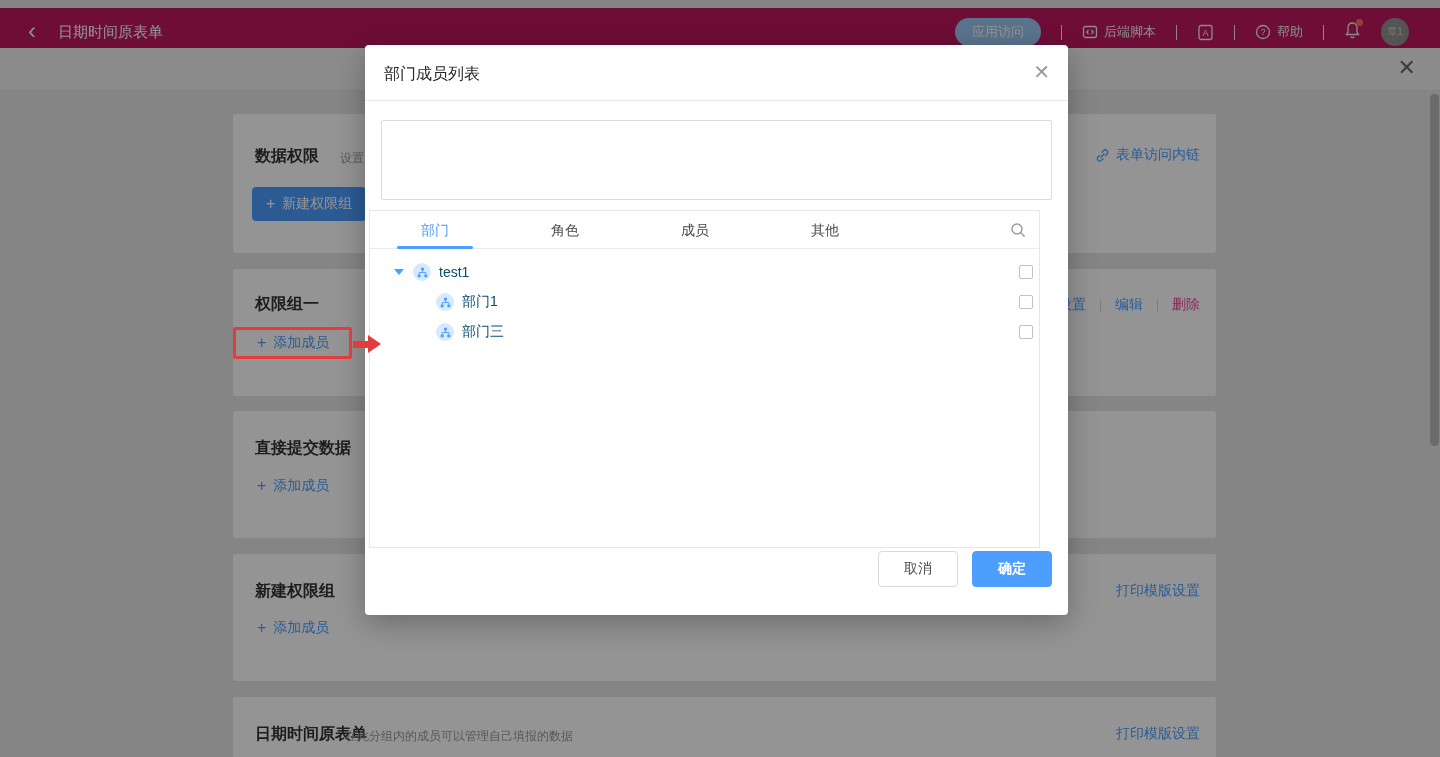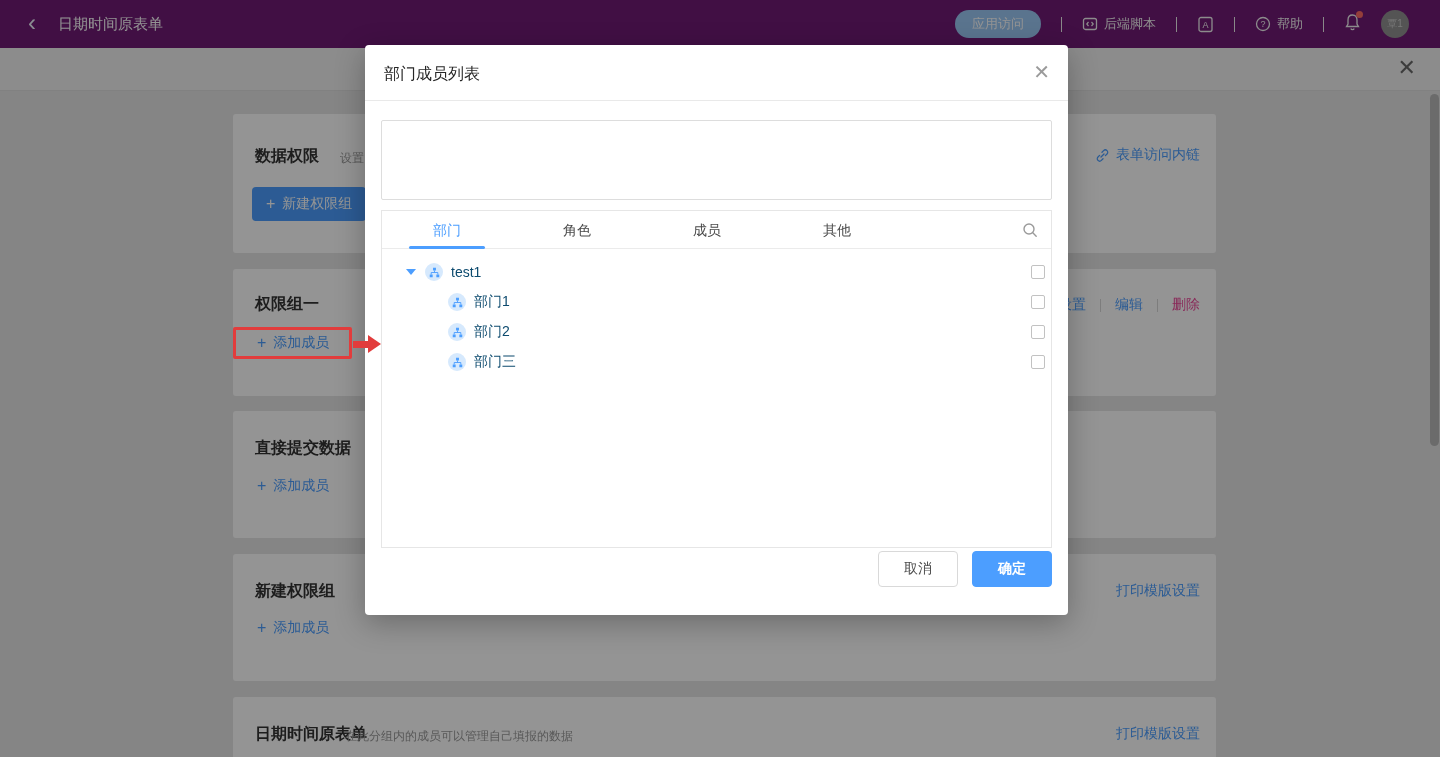--- a/index.html
+++ b/index.html
@@ -1,21 +1,21 @@
 <!DOCTYPE html>
 <html><head>
 <meta charset="utf-8">
 <style>
   html,body{margin:0;padding:0;background:#333;}
   .stage{position:relative;width:1440px;height:757px;overflow:hidden;background:#e6e6e6;
     font-family:"Liberation Sans","DejaVu Sans",sans-serif;-webkit-font-smoothing:antialiased;}
   .stage *{box-sizing:border-box;}
 
   
-  .app-header{position:absolute;top:0;left:0;right:0;height:48px;background:#701a75;z-index:5;}
+  .app-header{position:absolute;top:8px;left:0;right:0;height:48px;background:#be185d;z-index:5;}
   .back{position:absolute;left:28px;top:11px;font-size:24px;line-height:24px;color:#eef3fb;cursor:pointer;}
   .app-title{position:absolute;left:58px;top:15px;font-size:15px;color:#fdfdfd;}
   .header-actions{position:absolute;right:31px;top:0;height:48px;display:flex;align-items:center;gap:20px;}
   .pill{height:28px;padding:0 17px;border:none;border-radius:15px;background:#9cc8f5;color:#fcfdfe;font-size:13px;
     font-family:inherit;cursor:pointer;}
   .vdiv{width:1px;height:15px;background:#ececec;}
   .h-item{display:flex;align-items:center;gap:6px;color:#f2f2f2;font-size:13px;cursor:pointer;}
   .h-item svg{display:block;}
   .bell{position:relative;cursor:pointer;}
   .bell .dot{position:absolute;top:-2px;right:-2px;width:7px;height:7px;border-radius:50%;background:#ff6b64;}
@@ -52,21 +52,21 @@
   
   .overlay{position:absolute;inset:0;background:rgba(0,0,0,0.42);z-index:40;}
 
   
   .modal{position:absolute;left:365px;top:45px;width:703px;height:570px;background:#fff;border-radius:4px;
     box-shadow:0 8px 30px rgba(0,0,0,.28);z-index:50;}
   .m-head{position:relative;height:56px;border-bottom:1px solid #e9e9e9;}
   .m-title{position:absolute;left:19px;top:19px;font-size:16px;color:#262626;}
   .m-close{position:absolute;right:18px;top:17px;font-size:20px;line-height:20px;color:#9a9a9a;cursor:pointer;}
   .sel-box{position:absolute;left:16px;top:75px;width:671px;height:80px;border:1px solid #dddddd;border-radius:2px;background:#fff;cursor:text;}
-  .panel{position:absolute;left:16px;top:165px;width:671px;height:338px;border:1px solid #e6e6e6;background:#fff;}
+  .panel{position:absolute;left:4px;top:165px;width:671px;height:338px;border:1px solid #e6e6e6;background:#fff;}
   .tabs{position:relative;height:38px;border-bottom:1px solid #ebebeb;display:flex;align-items:stretch;}
   .tab{position:relative;width:130px;text-align:center;line-height:38px;font-size:14px;color:#4a4a4a;cursor:pointer;}
   .tab.active{color:#4c9eff;}
   .tab.active::after{content:"";position:absolute;left:50%;transform:translateX(-50%);bottom:-1px;width:76px;height:3px;
     border-radius:2px;background:#4c9eff;}
   .search{position:absolute;right:13px;top:11px;cursor:pointer;}
   .tree{padding-top:8px;}
   .t-row{display:flex;align-items:center;height:30px;padding-right:6px;cursor:pointer;}
   .t-row.root{padding-left:24px;}
   .t-row.child{padding-left:66px;}
@@ -243,32 +243,20 @@
         </div>
         <div class="t-row child">
           <span class="org-ic">
             <svg width="11" height="11" viewBox="0 0 12 12">
               <rect x="4.4" y="0.8" width="3.2" height="3" fill="#4c9eff"></rect>
               <rect x="0.8" y="8.2" width="3.2" height="3" fill="#4c9eff"></rect>
               <rect x="8" y="8.2" width="3.2" height="3" fill="#4c9eff"></rect>
               <path d="M6 3.8 V6 M2.4 8.2 V6 h7.2 v2.2" fill="none" stroke="#4c9eff" stroke-width="1"></path>
             </svg>
           </span>
-          <span class="t-label">部门2</span>
-          <span class="cbx"></span>
-        </div>
-        <div class="t-row child">
-          <span class="org-ic">
-            <svg width="11" height="11" viewBox="0 0 12 12">
-              <rect x="4.4" y="0.8" width="3.2" height="3" fill="#4c9eff"></rect>
-              <rect x="0.8" y="8.2" width="3.2" height="3" fill="#4c9eff"></rect>
-              <rect x="8" y="8.2" width="3.2" height="3" fill="#4c9eff"></rect>
-              <path d="M6 3.8 V6 M2.4 8.2 V6 h7.2 v2.2" fill="none" stroke="#4c9eff" stroke-width="1"></path>
-            </svg>
-          </span>
           <span class="t-label">部门三</span>
           <span class="cbx"></span>
         </div>
       </div>
     </div>
     <div class="m-foot">
       <button class="btn cancel">取消</button>
       <button class="btn confirm">确定</button>
     </div>
   </div>

